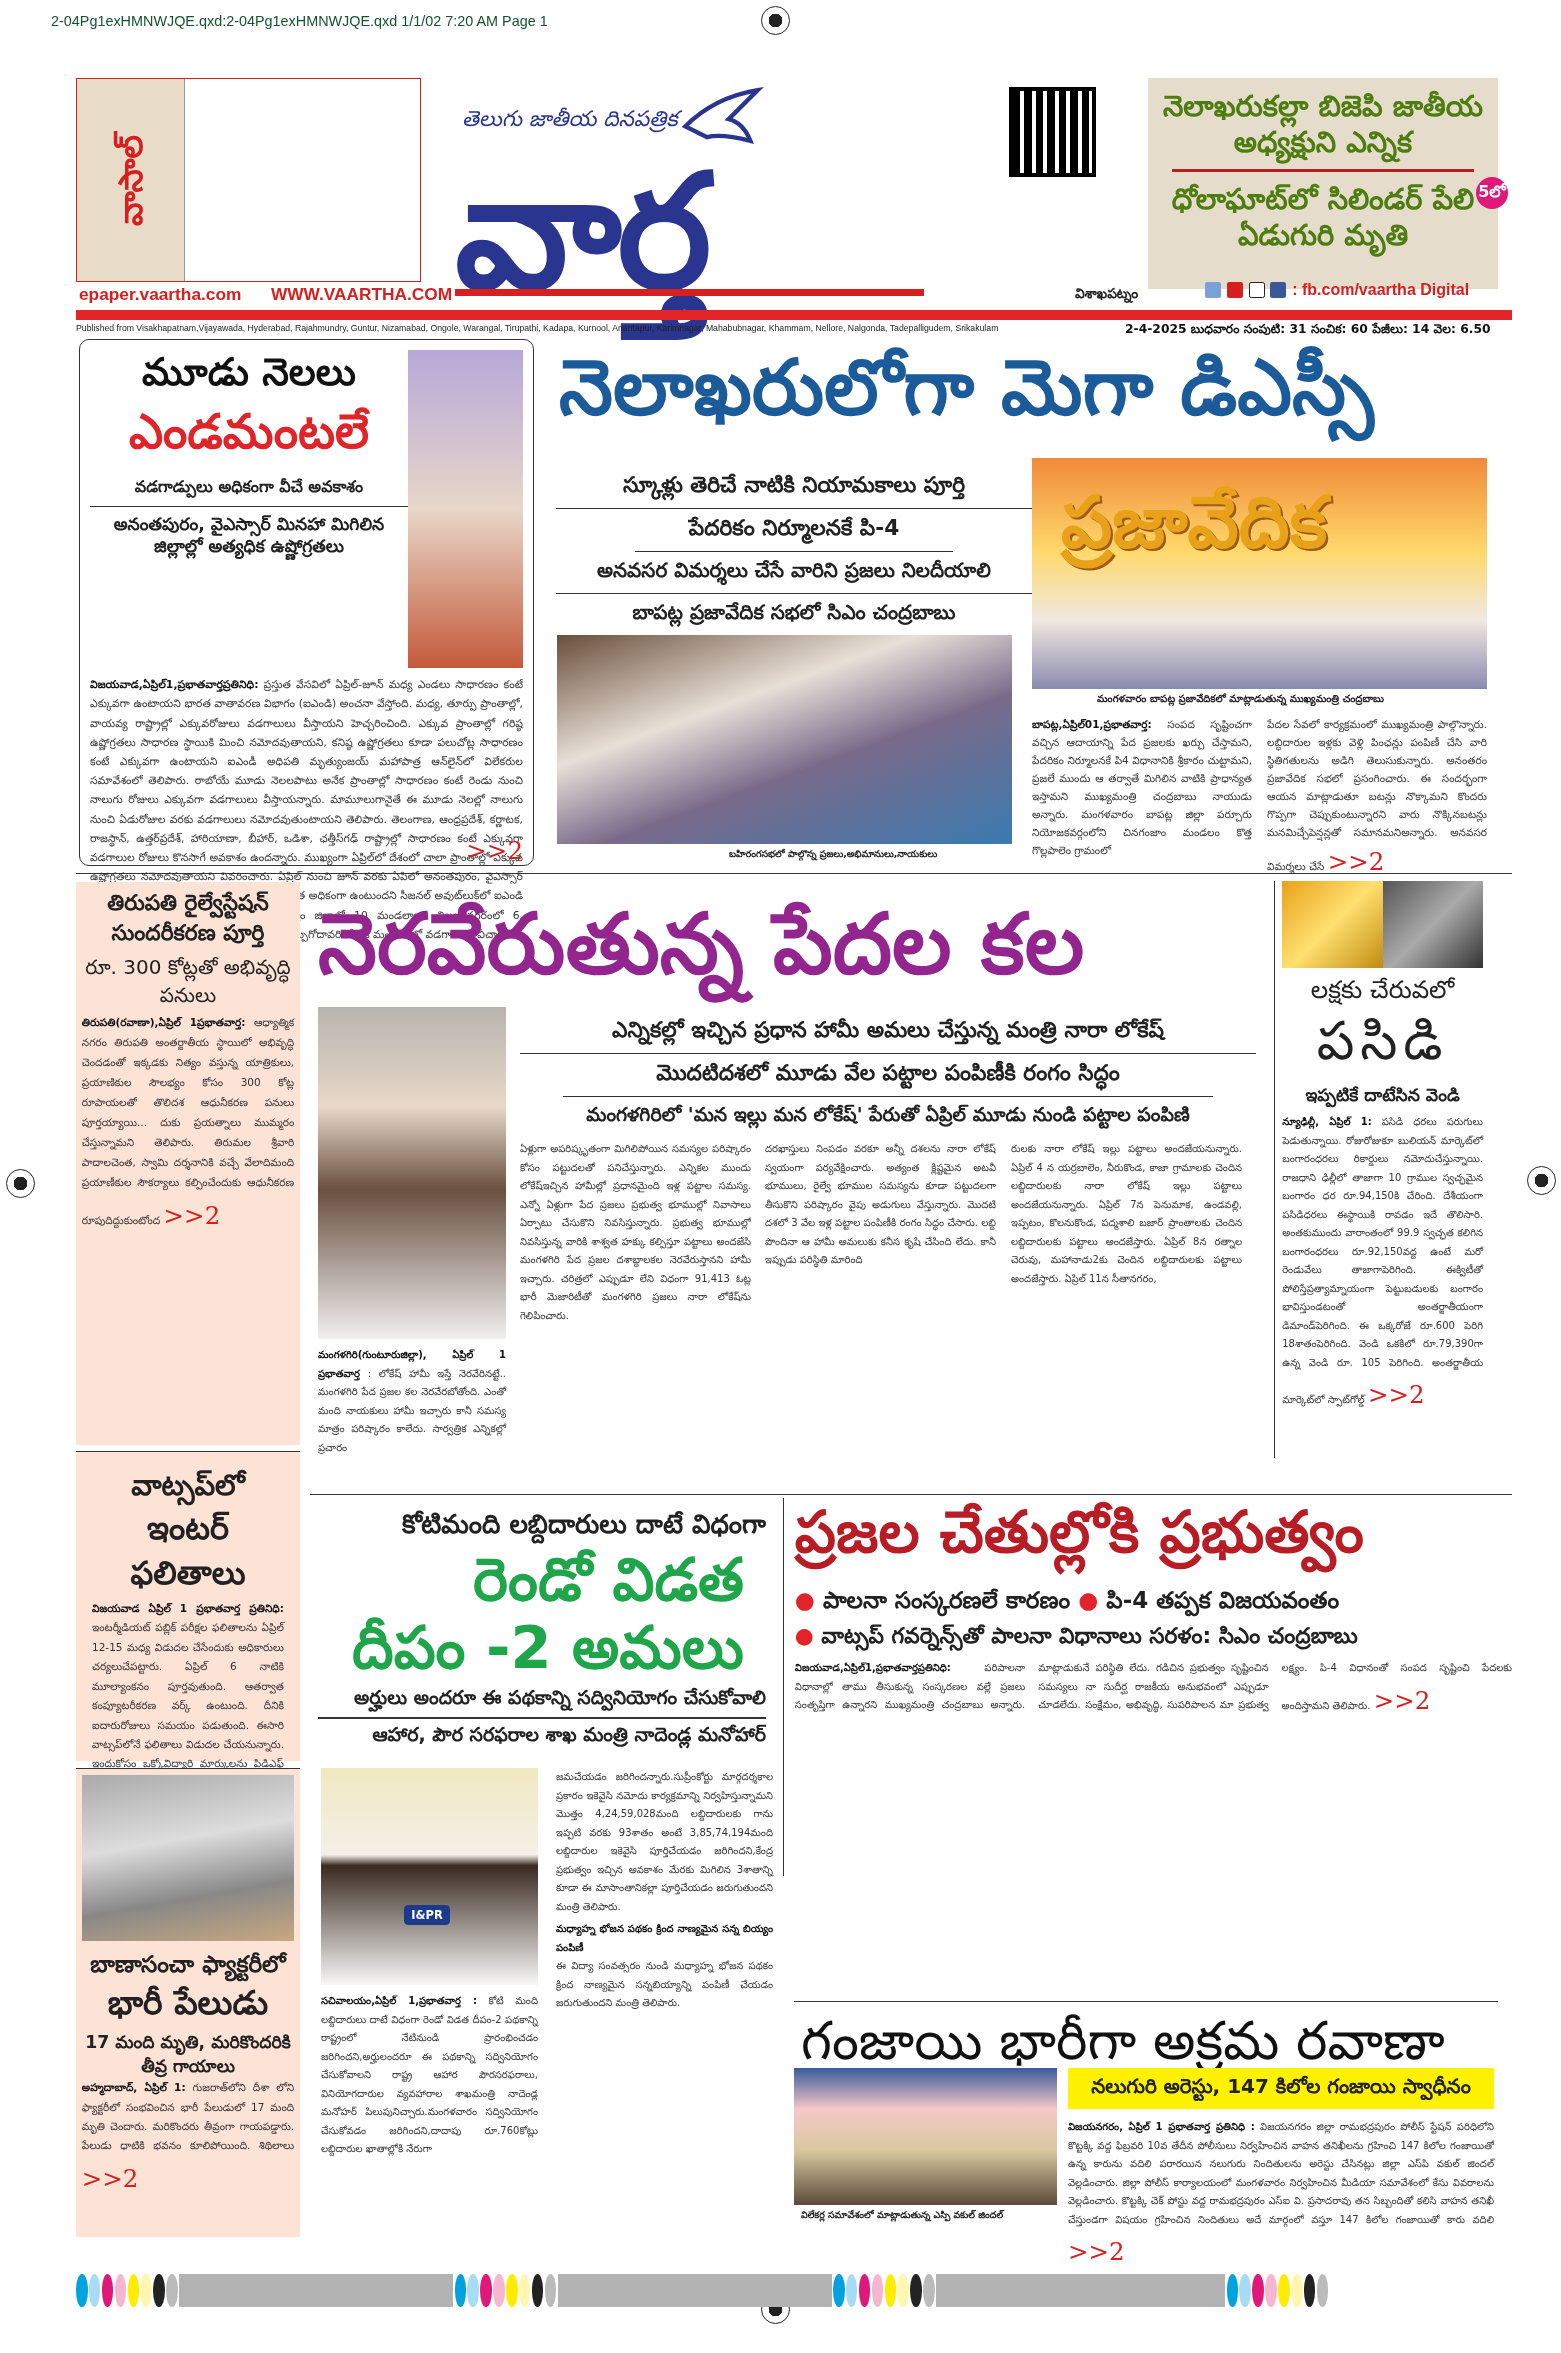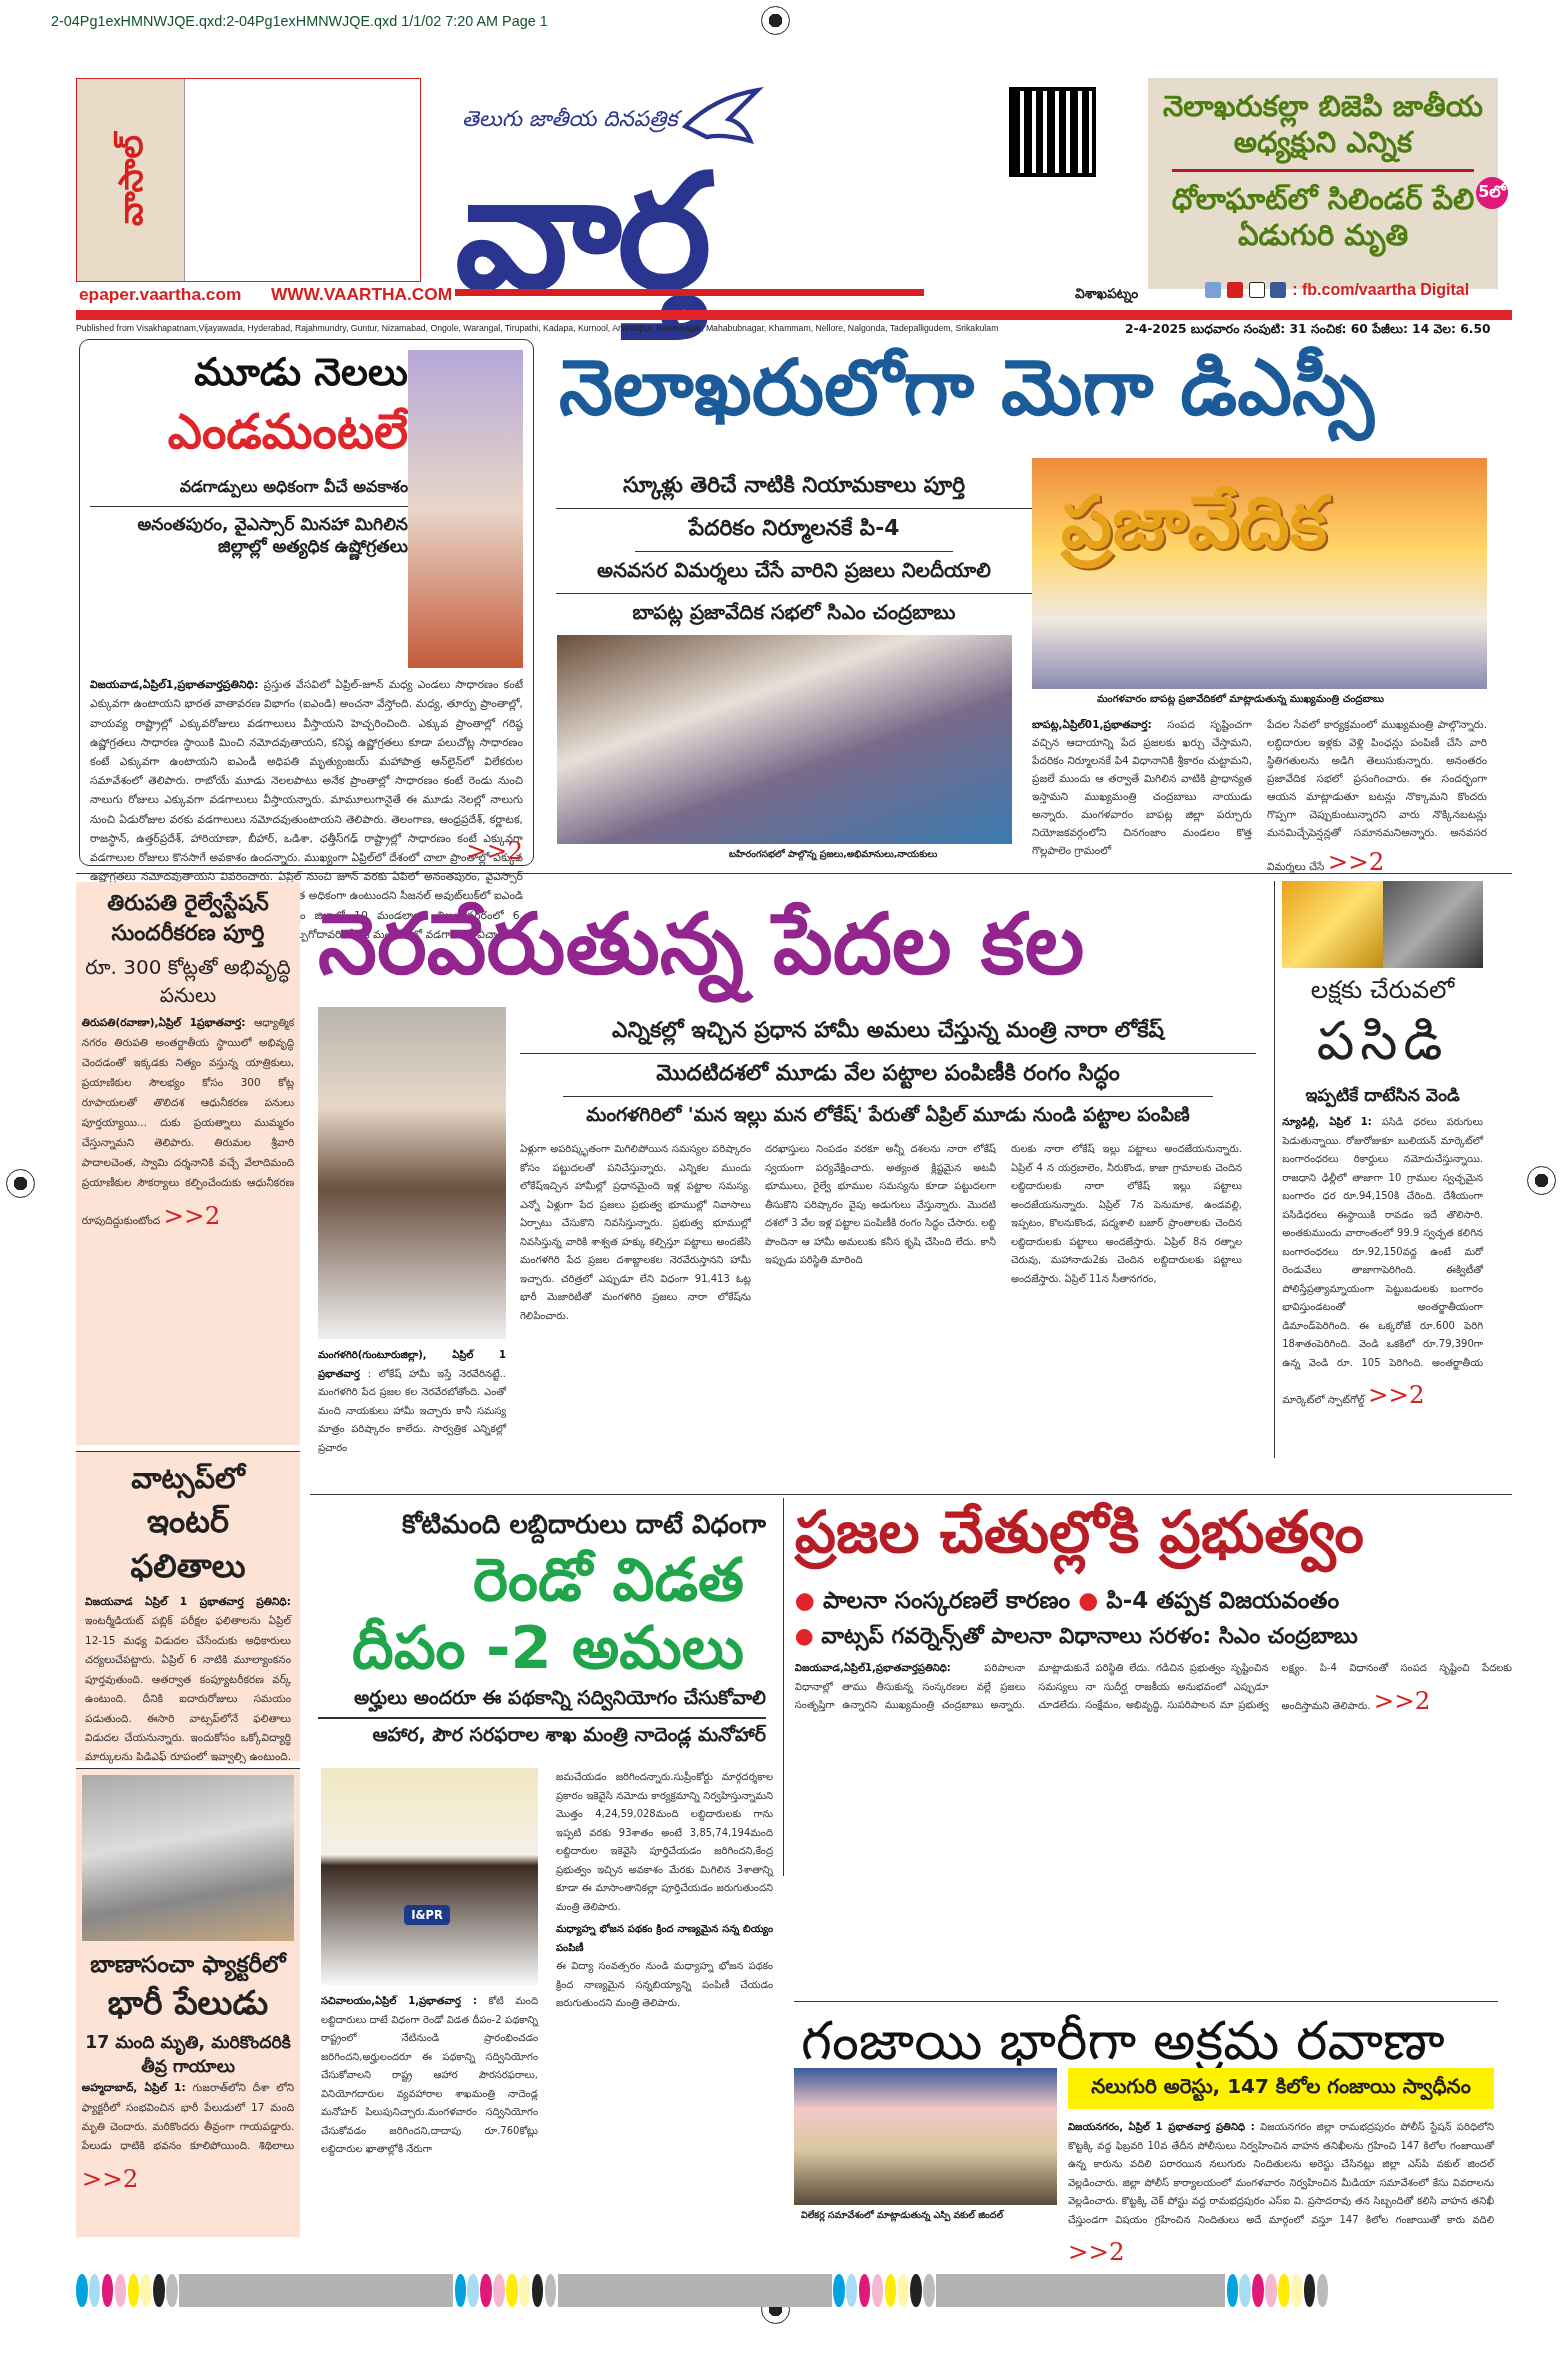--- a/index.html
+++ b/index.html
@@ -80,21 +80,21 @@
   <i style="background:#fff;border:1.4px solid #222"></i>
   <i style="background:#3b5998"></i>
   <span>: fb.com/vaartha Digital</span>
 </div>
 <div class="abs redbar"></div>
 <div class="abs pubfrom">Published from  Visakhapatnam,Vijayawada, Hyderabad, Rajahmundry, Guntur, Nizamabad, Ongole, Warangal, Tirupathi, Kadapa, Kurnool, Anantapur,  Karimnagar, Mahabubnagar, Khammam, Nellore, Nalgonda, Tadepalligudem, Srikakulam</div>
 <div class="abs dateline">2-4-2025  బుధవారం  సంపుటి: 31 సంచిక: 60  పేజీలు: 14  వెల: 6.50</div>
 
 <div class="abs box" style="left:79px;top:339px;width:455px;height:527px;padding:10px">
   <div style="display:flex">
-    <div style="flex:1;text-align:right">
+    <div style="flex:1;text-align:center">
       <h1 style="font-size:38px;color:#111">మూడు నెలలు</h1>
       <h1 style="font-size:48px;color:#e0242a">ఎండమంటలే</h1>
       <h3 style="font-size:16px;margin:5.8px 0">వడగాడ్పులు అధికంగా వీచే అవకాశం</h3>
       <div class="rule"></div>
       <h3 style="font-size:17.3px;margin-top:5.8px;line-height:1.3">అనంతపురం, వైఎస్సార్ మినహా మిగిలిన జిల్లాల్లో అత్యధిక ఉష్ణోగ్రతలు</h3>
     </div>
     <div style="width:115px;height:318px;background:linear-gradient(180deg,#b6a8d8,#e8d6c8,#c45a3a)"></div>
   </div>
   <div class="body" style="margin-top:7.2px;font-size:10.8px"><b>విజయవాడ,ఏప్రిల్1,ప్రభాతవార్తప్రతినిధి:</b> <span>ప్రస్తుత వేసవిలో ఏప్రిల్-జూన్ మధ్య ఎండలు సాధారణం కంటే ఎక్కువగా ఉంటాయని భారత వాతావరణ విభాగం (ఐఎండి) అంచనా వేస్తోంది. మధ్య, తూర్పు ప్రాంతాల్లో, వాయవ్య రాష్ట్రాల్లో ఎక్కువరోజులు వడగాలులు వీస్తాయని హెచ్చరించింది. ఎక్కువ ప్రాంతాల్లో గరిష్ఠ ఉష్ణోగ్రతలు సాధారణ స్థాయికి మించి నమోదవుతాయని, కనిష్ఠ ఉష్ణోగ్రతలు కూడా పలుచోట్ల సాధారణం కంటే ఎక్కువగా ఉంటాయని ఐఎండీ అధిపతి మృత్యుంజయ్ మహాపాత్ర ఆన్‌లైన్‌లో విలేకరుల సమావేశంలో తెలిపారు. రాబోయే మూడు నెలలపాటు అనేక ప్రాంతాల్లో సాధారణం కంటే రెండు నుంచి నాలుగు రోజులు ఎక్కువగా వడగాలులు వీస్తాయన్నారు. మామూలుగానైతే ఈ మూడు నెలల్లో నాలుగు నుంచి ఏడురోజుల వరకు వడగాలులు నమోదవుతుంటాయని తెలిపారు. తెలంగాణ, ఆంధ్రప్రదేశ్, కర్ణాటక, రాజస్థాన్, ఉత్తర్‌ప్రదేశ్, హారియాణా, బీహార్, ఒడిశా, ఛత్తీస్‌గఢ్ రాష్ట్రాల్లో సాధారణం కంటే ఎక్కువగా వడగాలుల రోజులు కొనసాగే అవకాశం ఉందన్నారు. ముఖ్యంగా ఏప్రిల్‌లో దేశంలో చాలా ప్రాంతాల్లో ఎక్కువ ఉష్ణోగ్రతలు నమోదవుతాయని వివరించారు. ఏప్రిల్ నుంచి జూన్ వరకు ఏపిలో అనంతపురం, వైఎస్సార్ మినహా మిగిలిన అన్ని జిల్లాల్లోనూ వడగాలుల తీవ్రత అధికంగా ఉంటుందని సీజనల్ అవుట్‌లుక్‌లో ఐఎండి ప్రకటించింది. మంగళవారం పార్వతీపురం మన్యం జిల్లాలో 10 మండలాలు, విజయనగరంలో 6, శ్రీకాకుళంలో 6, అల్లూరి సీతారామరాజులో 3, తూర్పుగోదావరిలో ఒక మండలంలో వడగాలులు వీచాయని</span></div>
   <span class="more abs" style="right:10px;bottom:0">&gt;&gt;<span>2</span></span>
@@ -120,21 +120,21 @@
 <div class="abs body" style="left:1267px;top:715px;width:220px;font-size:10.5px;line-height:1.72"><span>పేదల సేవలో కార్యక్రమంలో ముఖ్యమంత్రి పాల్గొన్నారు. లబ్ధిదారుల ఇళ్లకు వెళ్లి పింఛన్లు పంపిణీ చేసి వారి స్థితిగతులను అడిగి తెలుసుకున్నారు. అనంతరం ప్రజావేదిక సభలో ప్రసంగించారు. ఈ సందర్భంగా ఆయన మాట్లాడుతూ బటన్లు నొక్కామని కొందరు గొప్పగా చెప్పుకుంటున్నారని వారు నొక్కినబటన్లు మనమిచ్చేపెన్షన్లతో సమానమనిఅన్నారు. అనవసర విమర్శలు చేసే</span> <span class="more">&gt;&gt;<span>2</span></span></div>
 
 <div class="abs rule" style="left:76px;top:873px;width:1436px"></div>
 
 <div class="abs pink" style="left:76px;top:882px;width:224px;height:563px;padding:5.8px">
   <h2 style="font-size:21.7px;text-align:center;line-height:1.4">తిరుపతి రైల్వేస్టేషన్ సుందరీకరణ పూర్తి</h2>
   <h3 style="font-size:20px;text-align:center;font-weight:normal;line-height:1.4;margin:4.3px 0">రూ. 300 కోట్లతో అభివృద్ధి పనులు</h3>
   <div class="body" style="font-size:10.5px;line-height:1.9"><b>తిరుపతి(రవాణా),ఏప్రిల్ 1ప్రభాతవార్త:</b> <span>ఆధ్యాత్మిక నగరం తిరుపతి అంతర్జాతీయ స్థాయిలో అభివృద్ధి చెందడంతో ఇక్కడకు నిత్యం వస్తున్న యాత్రికులు, ప్రయాణికుల సౌలభ్యం కోసం 300 కోట్ల రూపాయలతో తొలిదశ ఆధునీకరణ పనులు పూర్తయ్యాయి... దుకు ప్రయత్నాలు ముమ్మరం చేస్తున్నామని తెలిపారు. తిరుమల శ్రీవారి పాదాలచెంత, స్వామి దర్శనానికి వచ్చే వేలాదిమంది ప్రయాణీకుల సౌకర్యాలు కల్పించేందుకు ఆధునీకరణ రూపుదిద్దుకుంటోంద</span> <span class="more">&gt;&gt;<span>2</span></span></div>
 </div>
 
-<div class="abs pink" style="left:76px;top:1451px;width:224px;height:310px;padding:9px;border-top:1.4px solid #333">
+<div class="abs pink" style="left:76px;top:1451px;width:224px;height:310px;padding:16px;border-top:1.4px solid #333">
   <h1 style="font-size:29px;text-align:center">వాట్సప్‌లో</h1>
   <h1 style="font-size:32px;text-align:center">ఇంటర్ ఫలితాలు</h1>
   <div class="body" style="font-size:10.5px;line-height:1.85"><b>విజయవాడ ఏప్రిల్ 1 ప్రభాతవార్త ప్రతినిధి:</b> <span>ఇంటర్మీడియట్ పబ్లిక్ పరీక్షల ఫలితాలను ఏప్రిల్ 12-15 మధ్య విడుదల చేసేందుకు అధికారులు చర్యలుచేపట్టారు. ఏప్రిల్ 6 నాటికి మూల్యాంకనం పూర్తవుతుంది. ఆతర్వాత కంప్యూటరీకరణ వర్క్ ఉంటుంది. దీనికి ఐదారురోజులు సమయం పడుతుంది. ఈసారి వాట్సప్‌లోనే ఫలితాలు విడుదల చేయనున్నారు. ఇందుకోసం ఒక్కోవిద్యార్థి మార్కులను పిడిఎఫ్ రూపంలో ఇవ్వాల్సి ఉంటుంది. ఇవే షార్ట్ మెమోలుగా ఉపయోగ పడనున్నాయి. గతంలో ఫలితాలు ఇచ్చి, ఆ తర్వాత షార్ట్ మెమోలను ఆన్‌లైన్‌లో ఉంచే వారు. ఈసారి వాట్సప్‌లో ఫలితాలు ఇస్తున్నం దున పిడిఎఫ్ రూపంలో మార్కులు ఇవ్వనున్నారు.</span></div>
 </div>
 
 <div class="abs pink" style="left:76px;top:1768px;width:224px;height:469px;padding:5.8px;border-top:1.4px solid #333">
   <div style="height:166px;background:linear-gradient(170deg,#aaa 0%,#ddd 40%,#888 70%,#c8a880)"></div>
   <h2 style="font-size:23px;text-align:center;margin-top:10px">బాణాసంచా ఫ్యాక్టరీలో</h2>
   <h1 style="font-size:33px;text-align:center">భారీ పేలుడు</h1>
   <h3 style="font-size:17.3px;text-align:center;line-height:1.4">17 మంది మృతి, మరికొందరికి తీవ్ర గాయాలు</h3>

